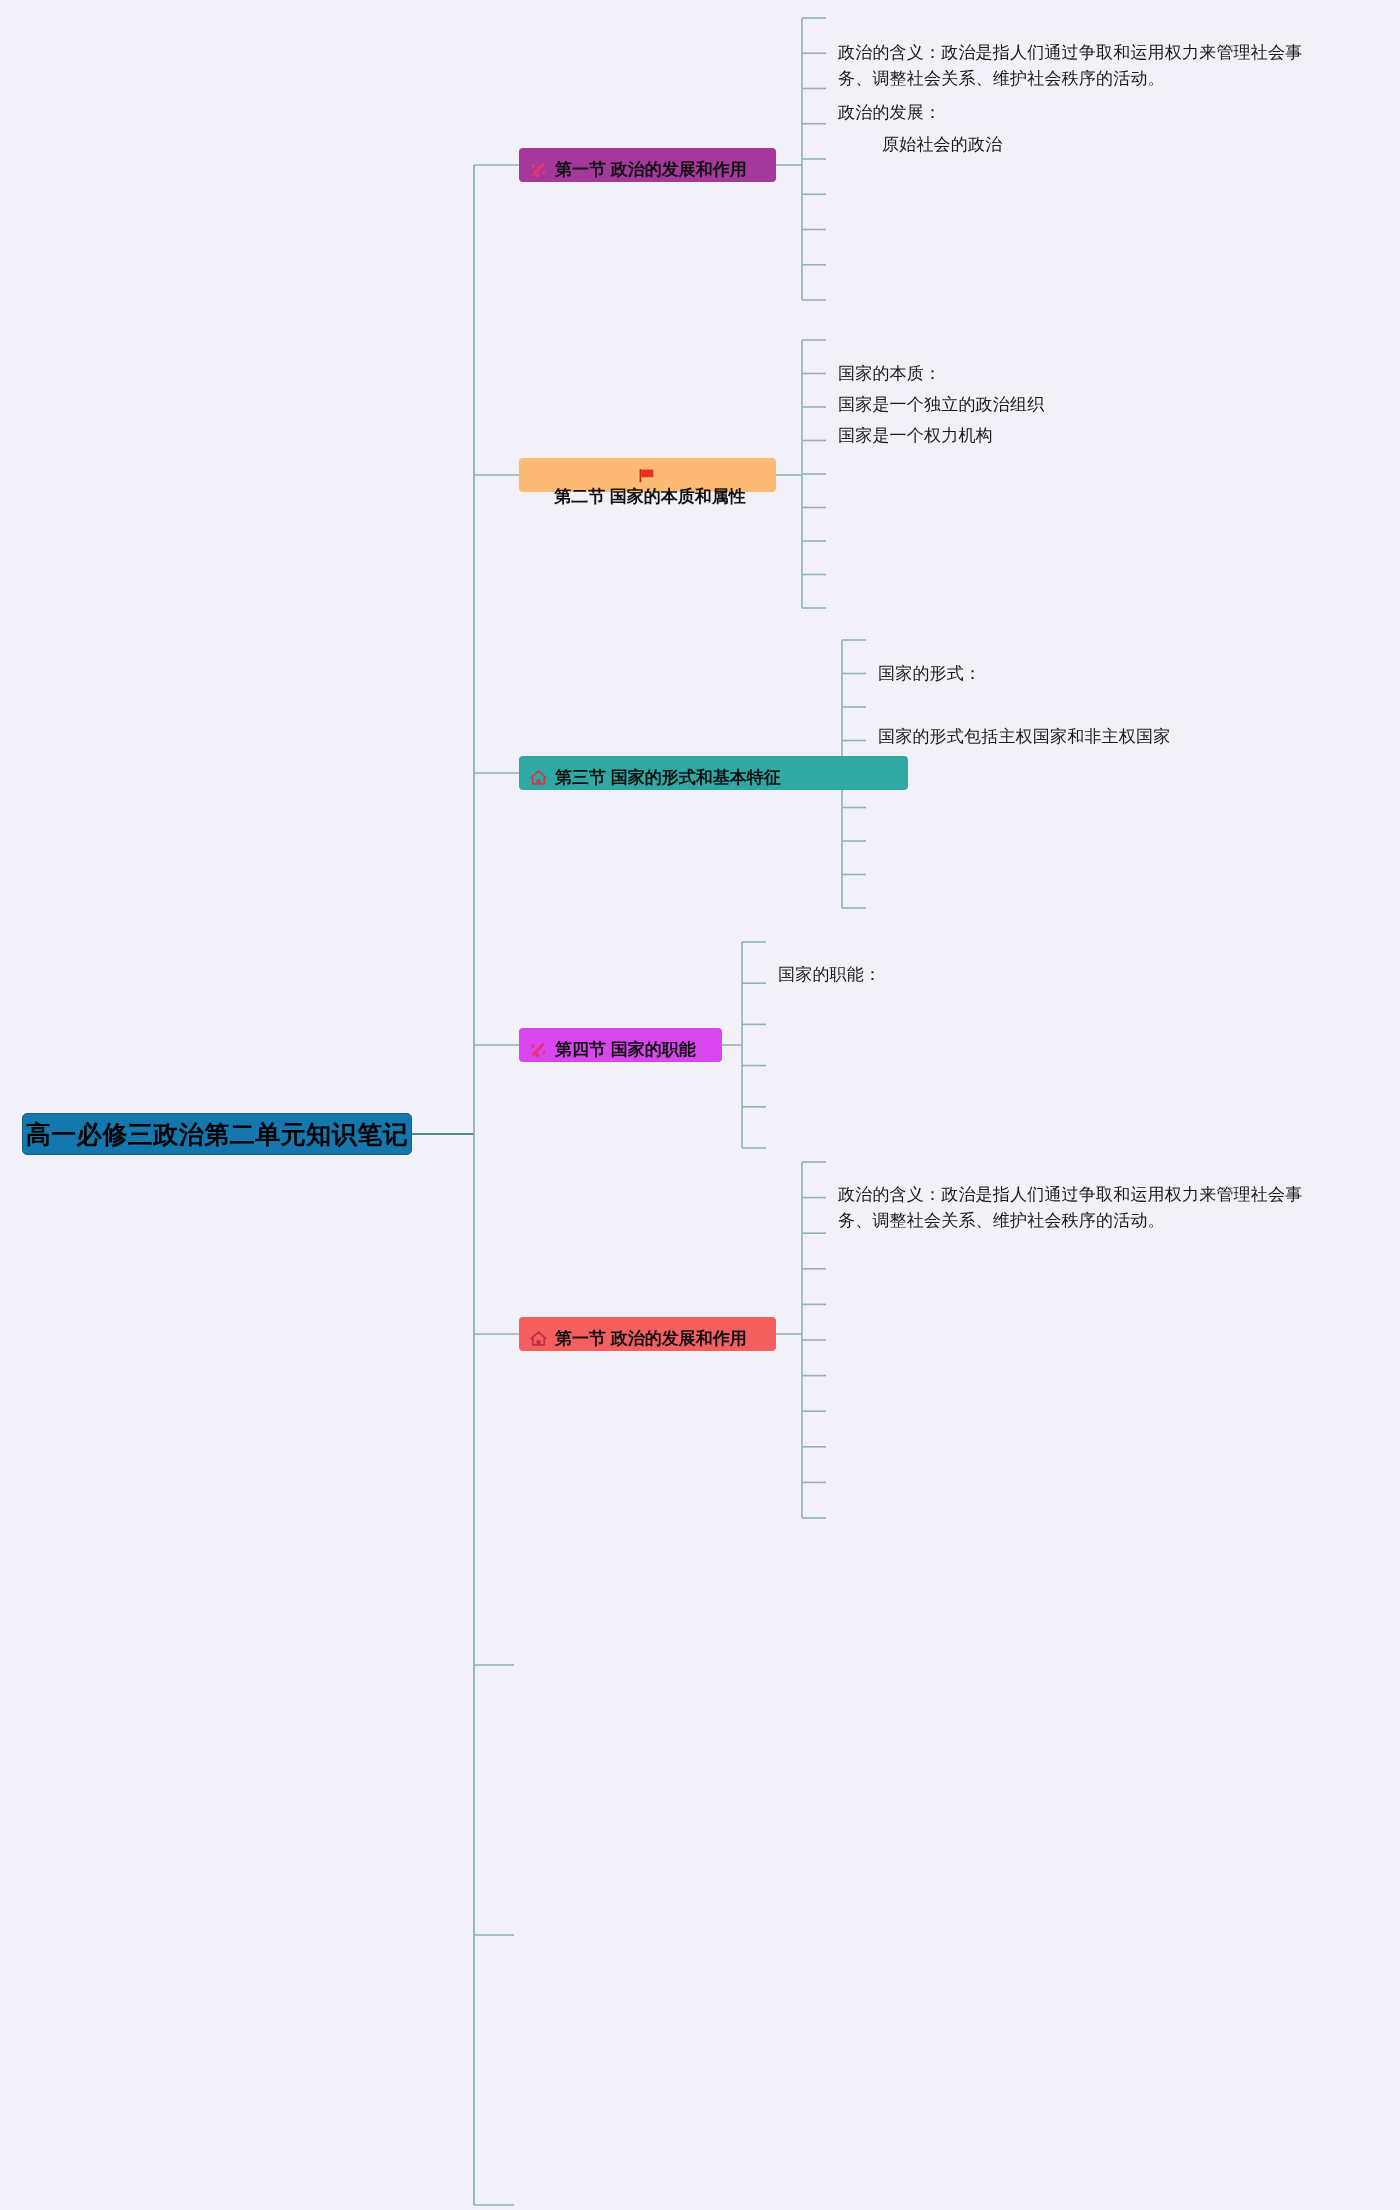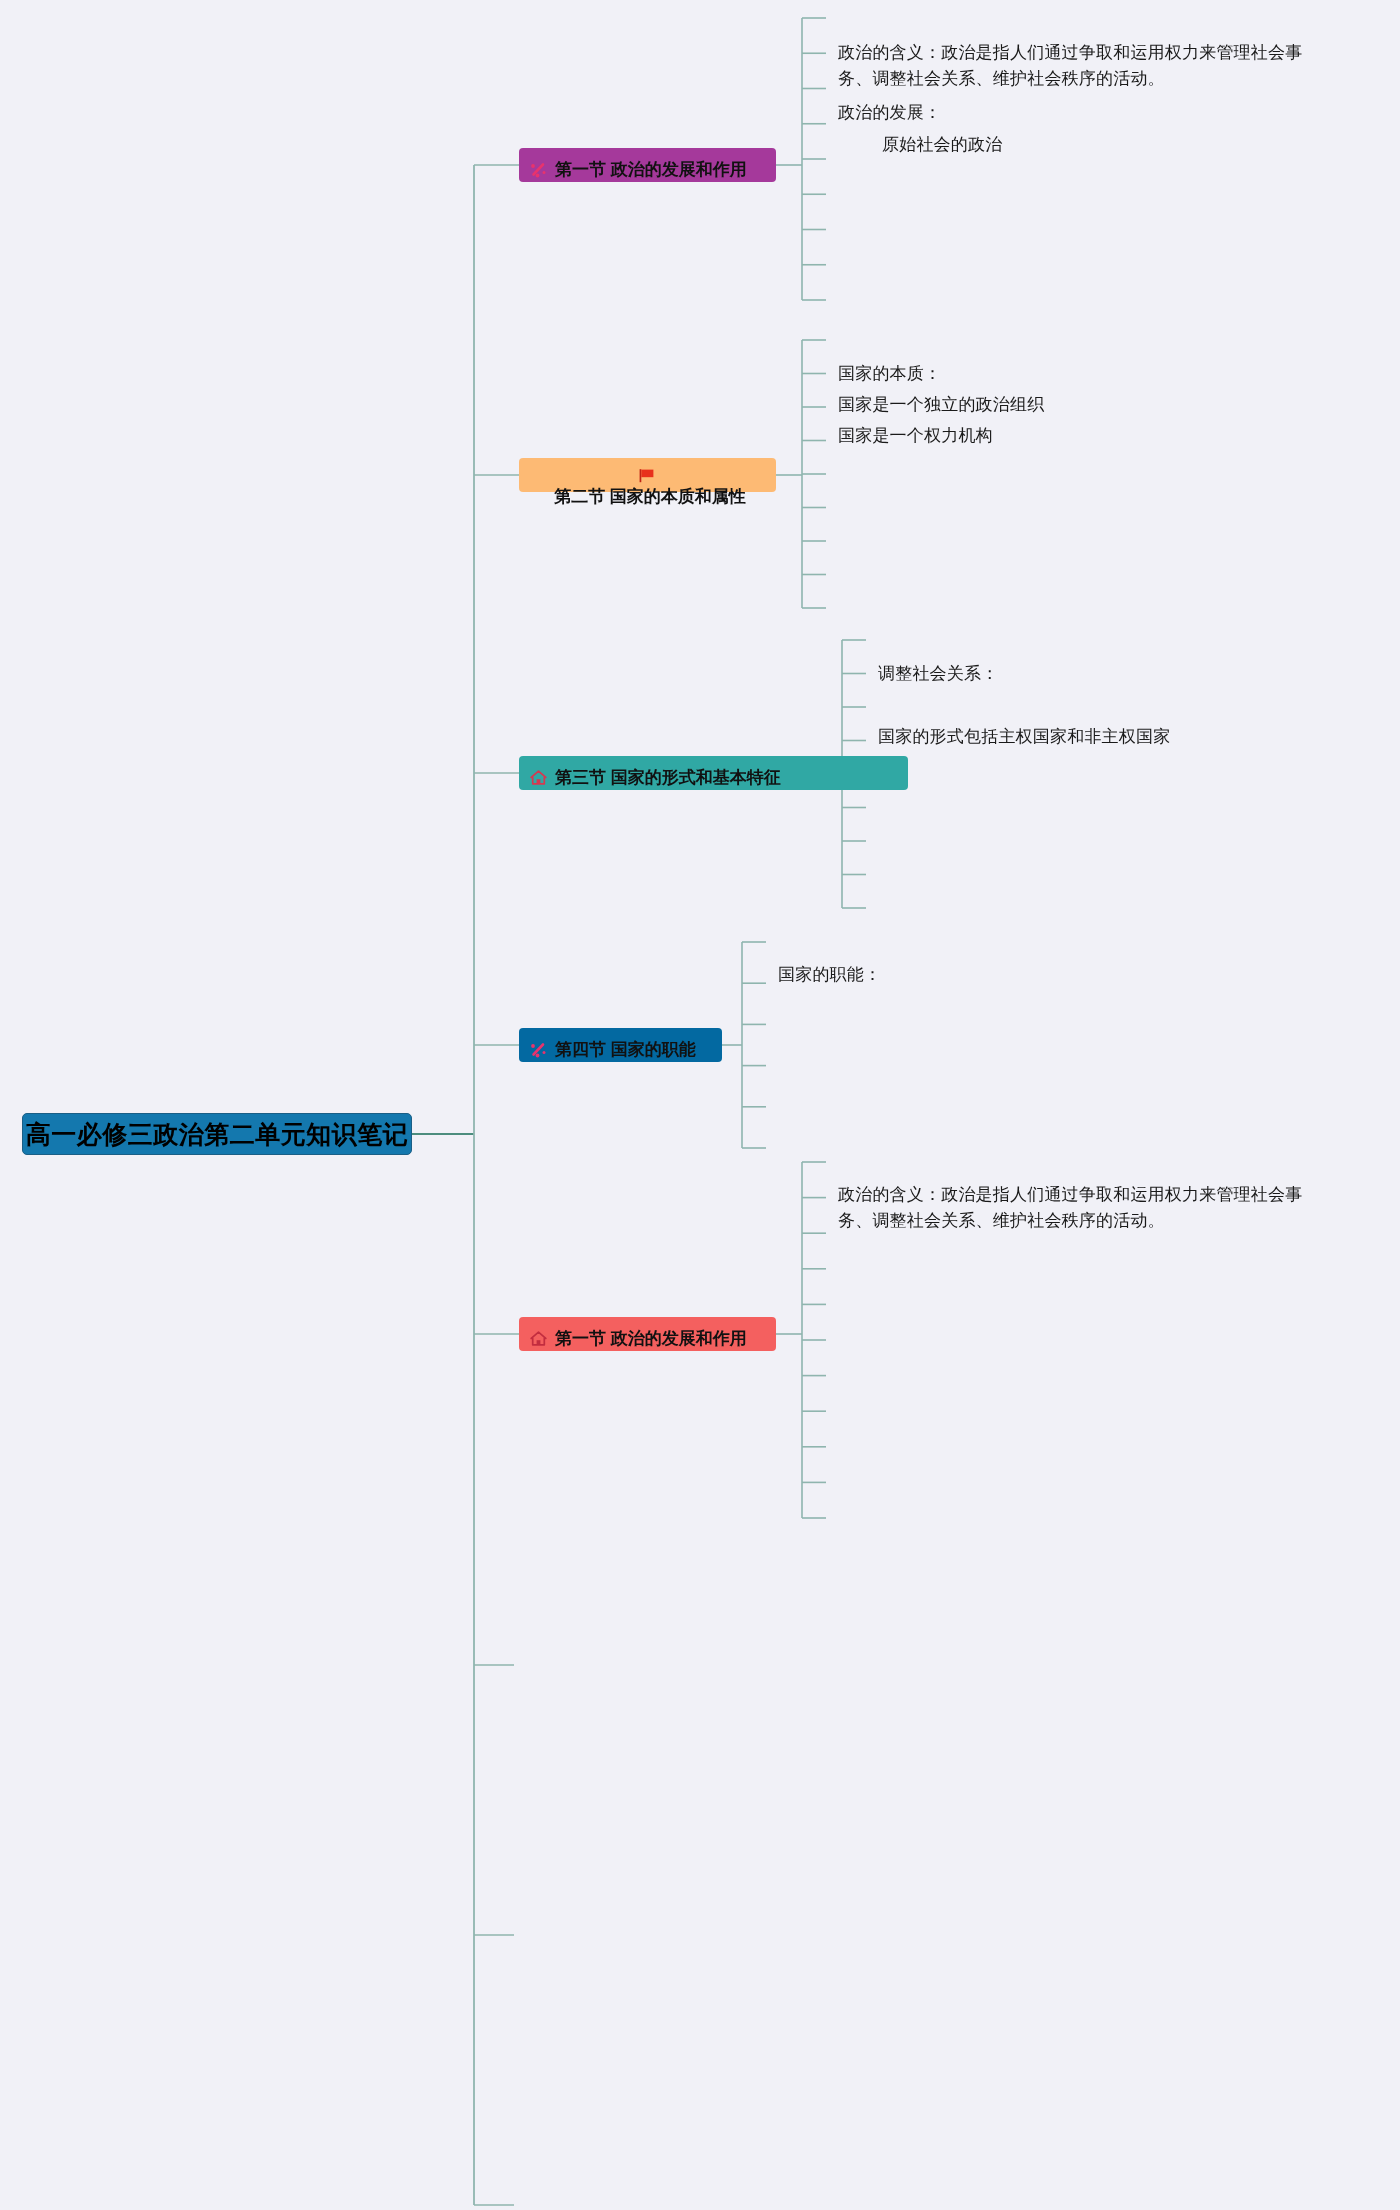--- a/index.html
+++ b/index.html
@@ -183,21 +183,21 @@
   <div class="branch-node" style="left:519px; top:756px; width:389px; background:#30a8a4;">
     <span class="node-icon">
       <svg width="19" height="19" viewBox="0 0 19 19">
         <path d="M9.5 3.2 L16.8 9.4 L15.3 9.4 L15.3 15.8 L3.7 15.8 L3.7 9.4 L2.2 9.4 Z" fill="none" stroke="#d6384f" stroke-width="1.7" stroke-linejoin="round"></path>
         <rect x="7.6" y="11.2" width="3.8" height="4.6" fill="#d6384f"></rect>
       </svg>
     </span>
     <span class="node-label">第三节 国家的形式和基本特征</span>
   </div>
 
-  <div class="branch-node" style="left:519px; top:1028px; width:203px; background:#0369a1;">
+  <div class="branch-node" style="left:519px; top:1028px; width:203px; background:#d946ef;">
     <span class="node-icon">
       <svg width="19" height="19" viewBox="0 0 19 19">
         <line x1="4.5" y1="14.5" x2="14" y2="4.5" stroke="#e8336d" stroke-width="2.6" stroke-linecap="round"></line>
         <circle cx="4" cy="6" r="1.9" fill="#e8336d"></circle>
         <circle cx="8.5" cy="15.5" r="1.9" fill="#e8336d"></circle>
         <circle cx="15" cy="12.5" r="1.5" fill="#e8336d"></circle>
       </svg>
     </span>
     <span class="node-label">第四节 国家的职能</span>
   </div>
@@ -213,19 +213,19 @@
   </div>
 
   <div class="leaf-text wide" style="left:838px; top:40px;">政治的含义：政治是指人们通过争取和运用权力来管理社会事务、调整社会关系、维护社会秩序的活动。</div>
   <div class="leaf-text" style="left:838px; top:100px;">政治的发展：</div>
   <div class="leaf-text" style="left:838px; top:132px;margin-left:44px;">原始社会的政治</div>
 
   <div class="leaf-text" style="left:838px; top:361px;">国家的本质：</div>
   <div class="leaf-text" style="left:838px; top:392px;">国家是一个独立的政治组织</div>
   <div class="leaf-text" style="left:838px; top:423px;">国家是一个权力机构</div>
 
-  <div class="leaf-text" style="left:878px; top:661px;">调整社会关系：</div>
+  <div class="leaf-text" style="left:878px; top:661px;">国家的形式：</div>
   <div class="leaf-text" style="left:878px; top:724px;">国家的形式包括主权国家和非主权国家</div>
 
   <div class="leaf-text" style="left:778px; top:962px;">国家的职能：</div>
 
   <div class="leaf-text wide" style="left:838px; top:1182px;">政治的含义：政治是指人们通过争取和运用权力来管理社会事务、调整社会关系、维护社会秩序的活动。</div>
 </div>
 
 </body></html>

